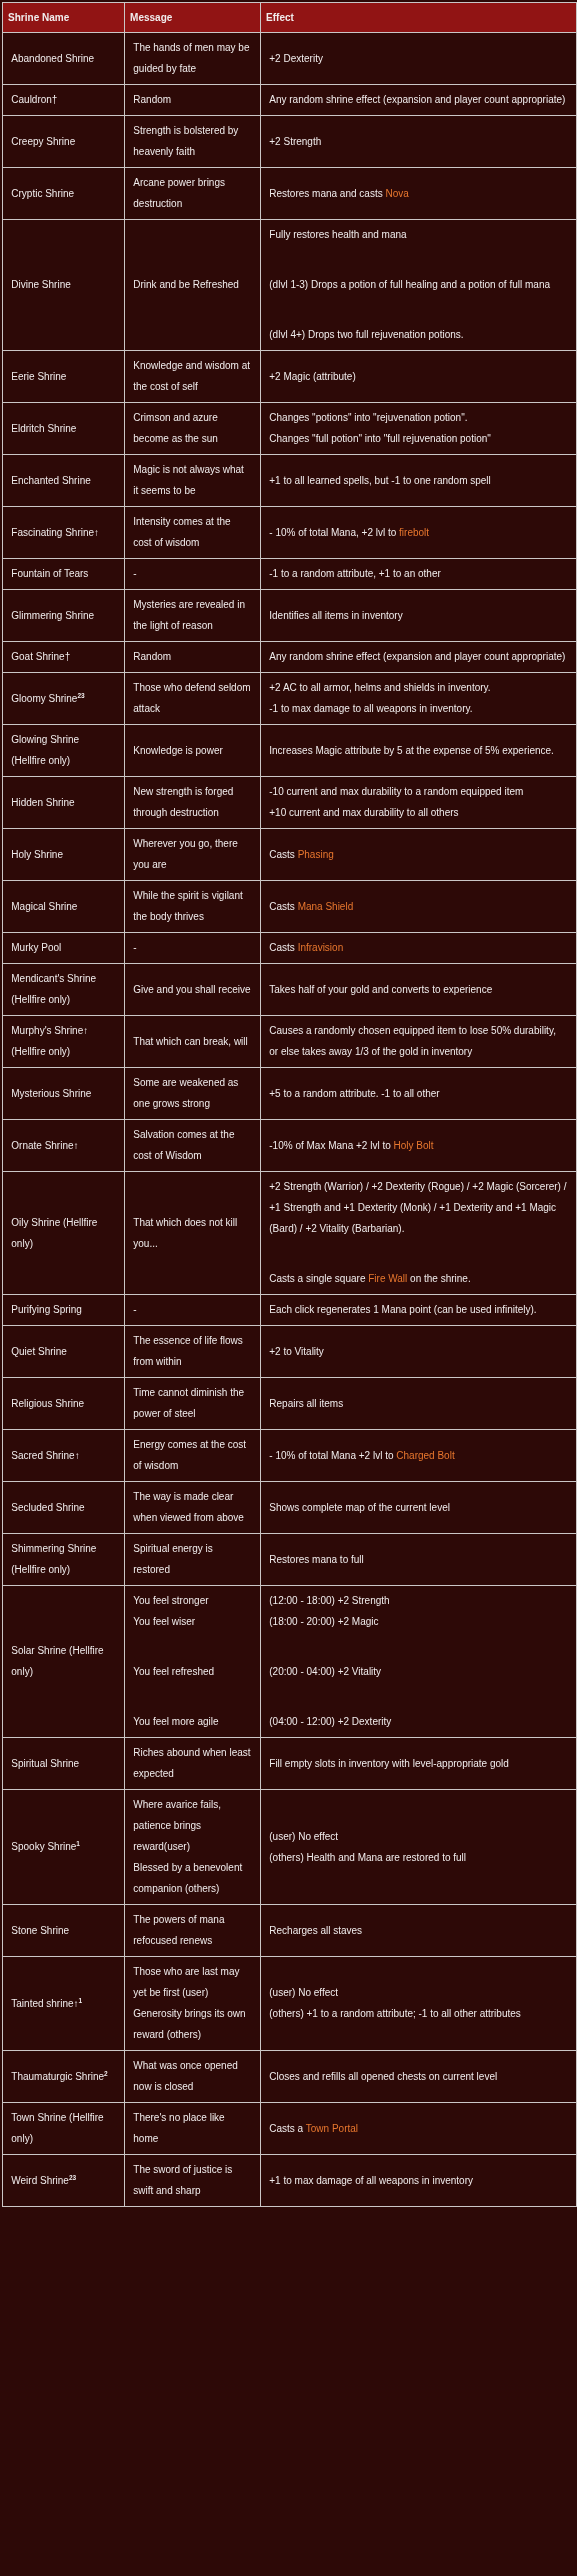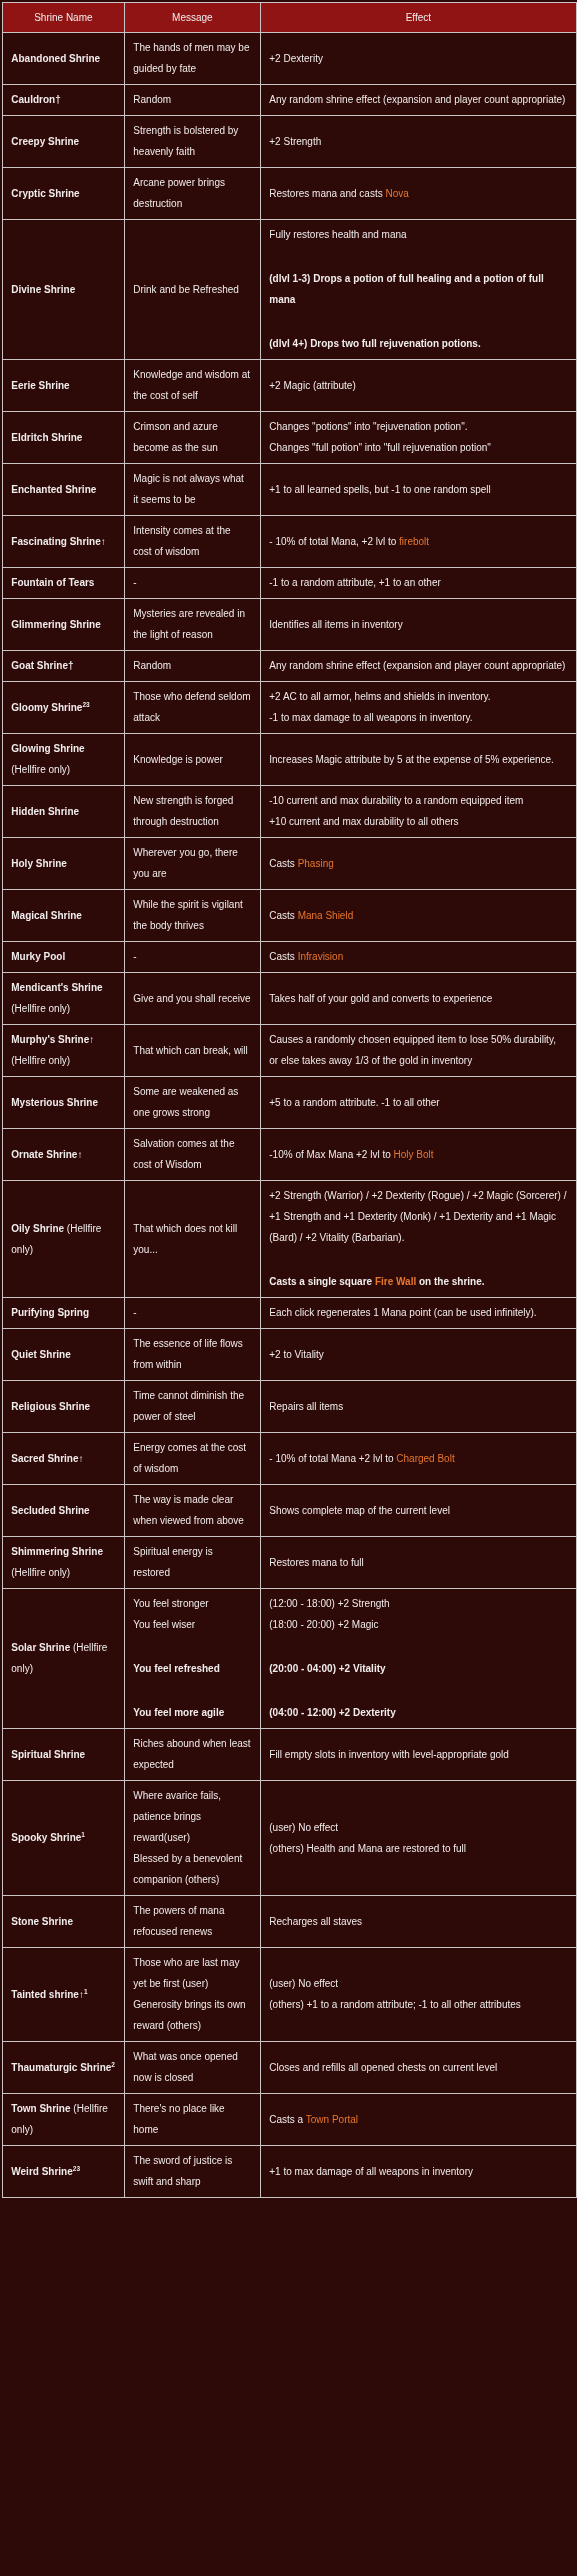--- a/index.html
+++ b/index.html
@@ -30,37 +30,37 @@
   th,td{
     border: 1.3px solid var(--border);
     font-size: 10px;
     line-height: 21px;
     vertical-align: middle;
     padding: 4.5px 8.4px;
     overflow-wrap: break-word;
   }
   th{
     background: var(--header-bg);
-    font-weight: normal;
-    text-align: center;
+    font-weight: bold;
+    text-align: left;
     padding: 3.9px 5.2px;
   }
   td{ background: var(--cell-bg); text-align: left; }
-  .nm{ font-weight: bold; }
+  .nm{ font-weight: normal; }
   .note{ font-weight: normal; margin-top: 41px; }
   sup{
     font-weight: bold;
     font-size: 6.5px;
     line-height: 0;
   }
   .para{
     margin: 0;
     white-space: pre-line;
   }
-  .para + .para{ margin-top: 23px; font-weight: bold; }
+  .para + .para{ margin-top: 29px; }
   .link{ color: var(--link); cursor: pointer; }
 </style>
 </head>
 <body>
 
 <table>
   <colgroup>
     <col class="c-name">
     <col class="c-msg">
     <col class="c-eff">

